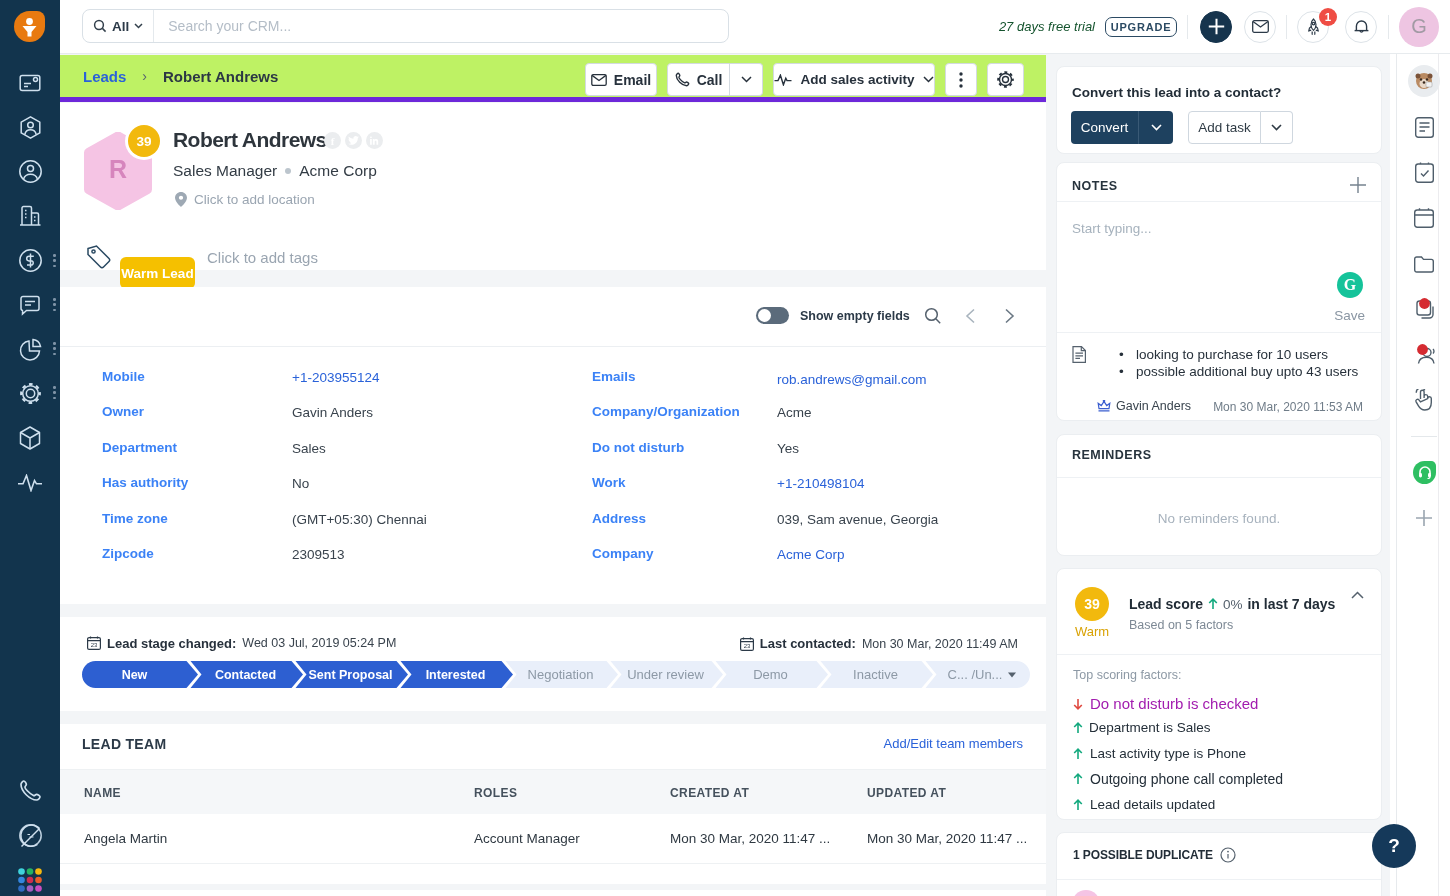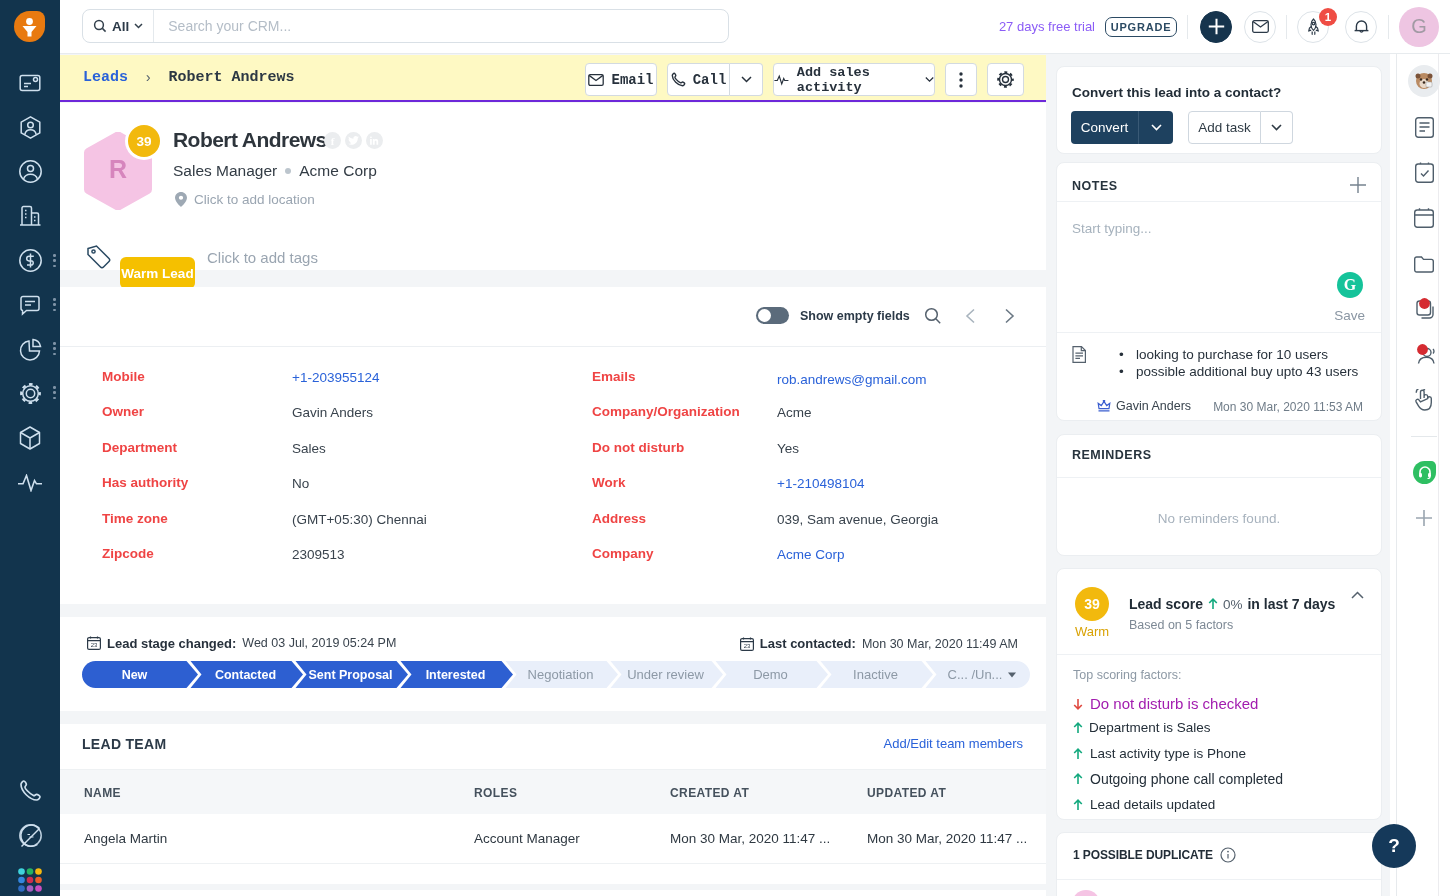--- a/index.html
+++ b/index.html
@@ -13,33 +13,33 @@
 #topbar { left:60px; top:0; width:1390px; height:54px; background:#fff; border-bottom:1px solid #e7ebee; z-index:20; }
 #searchbox { position:absolute; left:22px; top:9px; width:647px; height:34px; border:1px solid #d9e0e6; border-radius:8px; display:flex; align-items:center; }
 #searchbox .allseg { display:flex; align-items:center; gap:5px; padding:0 10px 0 10px; height:100%; border-right:1px solid #e4e9ed; color:#2c3a48; font-size:13.5px; font-weight:bold; }
 #searchbox .ph { color:#b4bdc7; font-size:14px; padding-left:14px; }
 .tb-right { position:absolute; top:0; height:53px; display:flex; align-items:center; }
 .circbtn { width:32px; height:32px; border-radius:50%; border:1px solid #dde3e8; display:flex; align-items:center; justify-content:center; background:#fff; position:relative; }
 .vsep { width:1px; height:24px; background:#e5e9ec; }
 #contentbg { left:60px; top:54px; width:1330px; height:842px; background:#f3f5f7; }
 #rail { left:1396px; top:54px; width:54px; height:842px; background:#fff; border-left:1px solid #e7eaed; z-index:10; }
 .rail-ic { position:absolute; left:15px; width:24px; height:24px; display:flex; align-items:center; justify-content:center; }
-#crumb { left:60px; top:55px; width:986px; height:47px; background:#fef9c3; border-bottom:2px solid #6d28d9; display:flex; align-items:center; z-index:5;font-family:Liberation Mono, monospace; }
+#crumb { left:60px; top:55px; width:986px; height:47px; background:#bef264; border-bottom:5px solid #6d28d9; display:flex; align-items:center; z-index:5; }
 #crumb .leadlink { color:#2a62d9; font-weight:bold; font-size:15px; margin-left:23px; }
 #crumb .chev { color:#57646f; margin:0 16px; font-size:14px; }
 #crumb .bname { color:#2c3844; font-weight:bold; font-size:15px; }
 .btn { height:33px; background:#fff; border:1px solid #d3dae0; border-radius:4px; display:flex; align-items:center; justify-content:center; font-size:14px; color:#27313c; font-weight:bold; }
 .card { position:absolute; background:#fff; }
 #profilecard { left:60px; top:103px; width:986px; height:167px; }
 #fieldscard { left:60px; top:287px; width:986px; height:317px; }
 #stagecard { left:60px; top:617px; width:986px; height:94px; }
 #teamcard { left:60px; top:724px; width:986px; height:160px; }
 #lastcard { left:60px; top:890px; width:986px; height:6px; }
 .rcard { position:absolute; left:1056px; width:326px; background:#fff; border:1px solid #ebeef1; border-radius:8px; }
-.flabel { position:absolute; font-size:13.5px; font-weight:bold; color:#ef4444; }
+.flabel { position:absolute; font-size:13.5px; font-weight:bold; color:#3b82f6; }
 .fval { position:absolute; font-size:13.5px; color:#39434d; }
 .flink { position:absolute; font-size:13.5px; color:#2a62d9; }
 </style>
 </head>
 <body>
 <div id="stage">
   <div class="abs" id="contentbg"></div>
   <div class="abs" id="topbar">
       <div id="searchbox">
       <div class="allseg">
@@ -48,21 +48,21 @@
             <path d="M9.4 9.4 L12.6 12.6"></path>
           </svg>
         <span>All</span>
         <svg width="9" height="6" viewBox="0 0 9 6" fill="none" stroke="#33404c" stroke-width="1.5">
             <path d="M1 1 L4.5 4.5 L8 1"></path>
           </svg>
       </div>
       <div class="ph">Search your CRM...</div>
     </div>
     <div class="tb-right" style="right:355px;">
-        <span style="font-size:13px;color:#8b5cf6;">27 days free trial</span>
+        <span style="font-style:italic;font-size:13px;color:#14532d;">27 days free trial</span>
       </div>
     <div class="tb-right" style="right:273px;">
         <span style="display:inline-flex;align-items:center;justify-content:center;width:72px;height:20px;border:1.5px solid #2b4a63;border-radius:7px;color:#2b4a63;font-size:11px;font-weight:bold;letter-spacing:0.8px;">UPGRADE</span>
       </div>
     <div class="tb-right" style="right:262px;">
         <span class="vsep"></span>
       </div>
     <div class="tb-right" style="right:218px;">
       <span class="circbtn" style="background:#16344d;border-color:#16344d;">
         <svg width="17" height="17" viewBox="0 0 17 17" stroke="#fff" stroke-width="2" fill="none">

